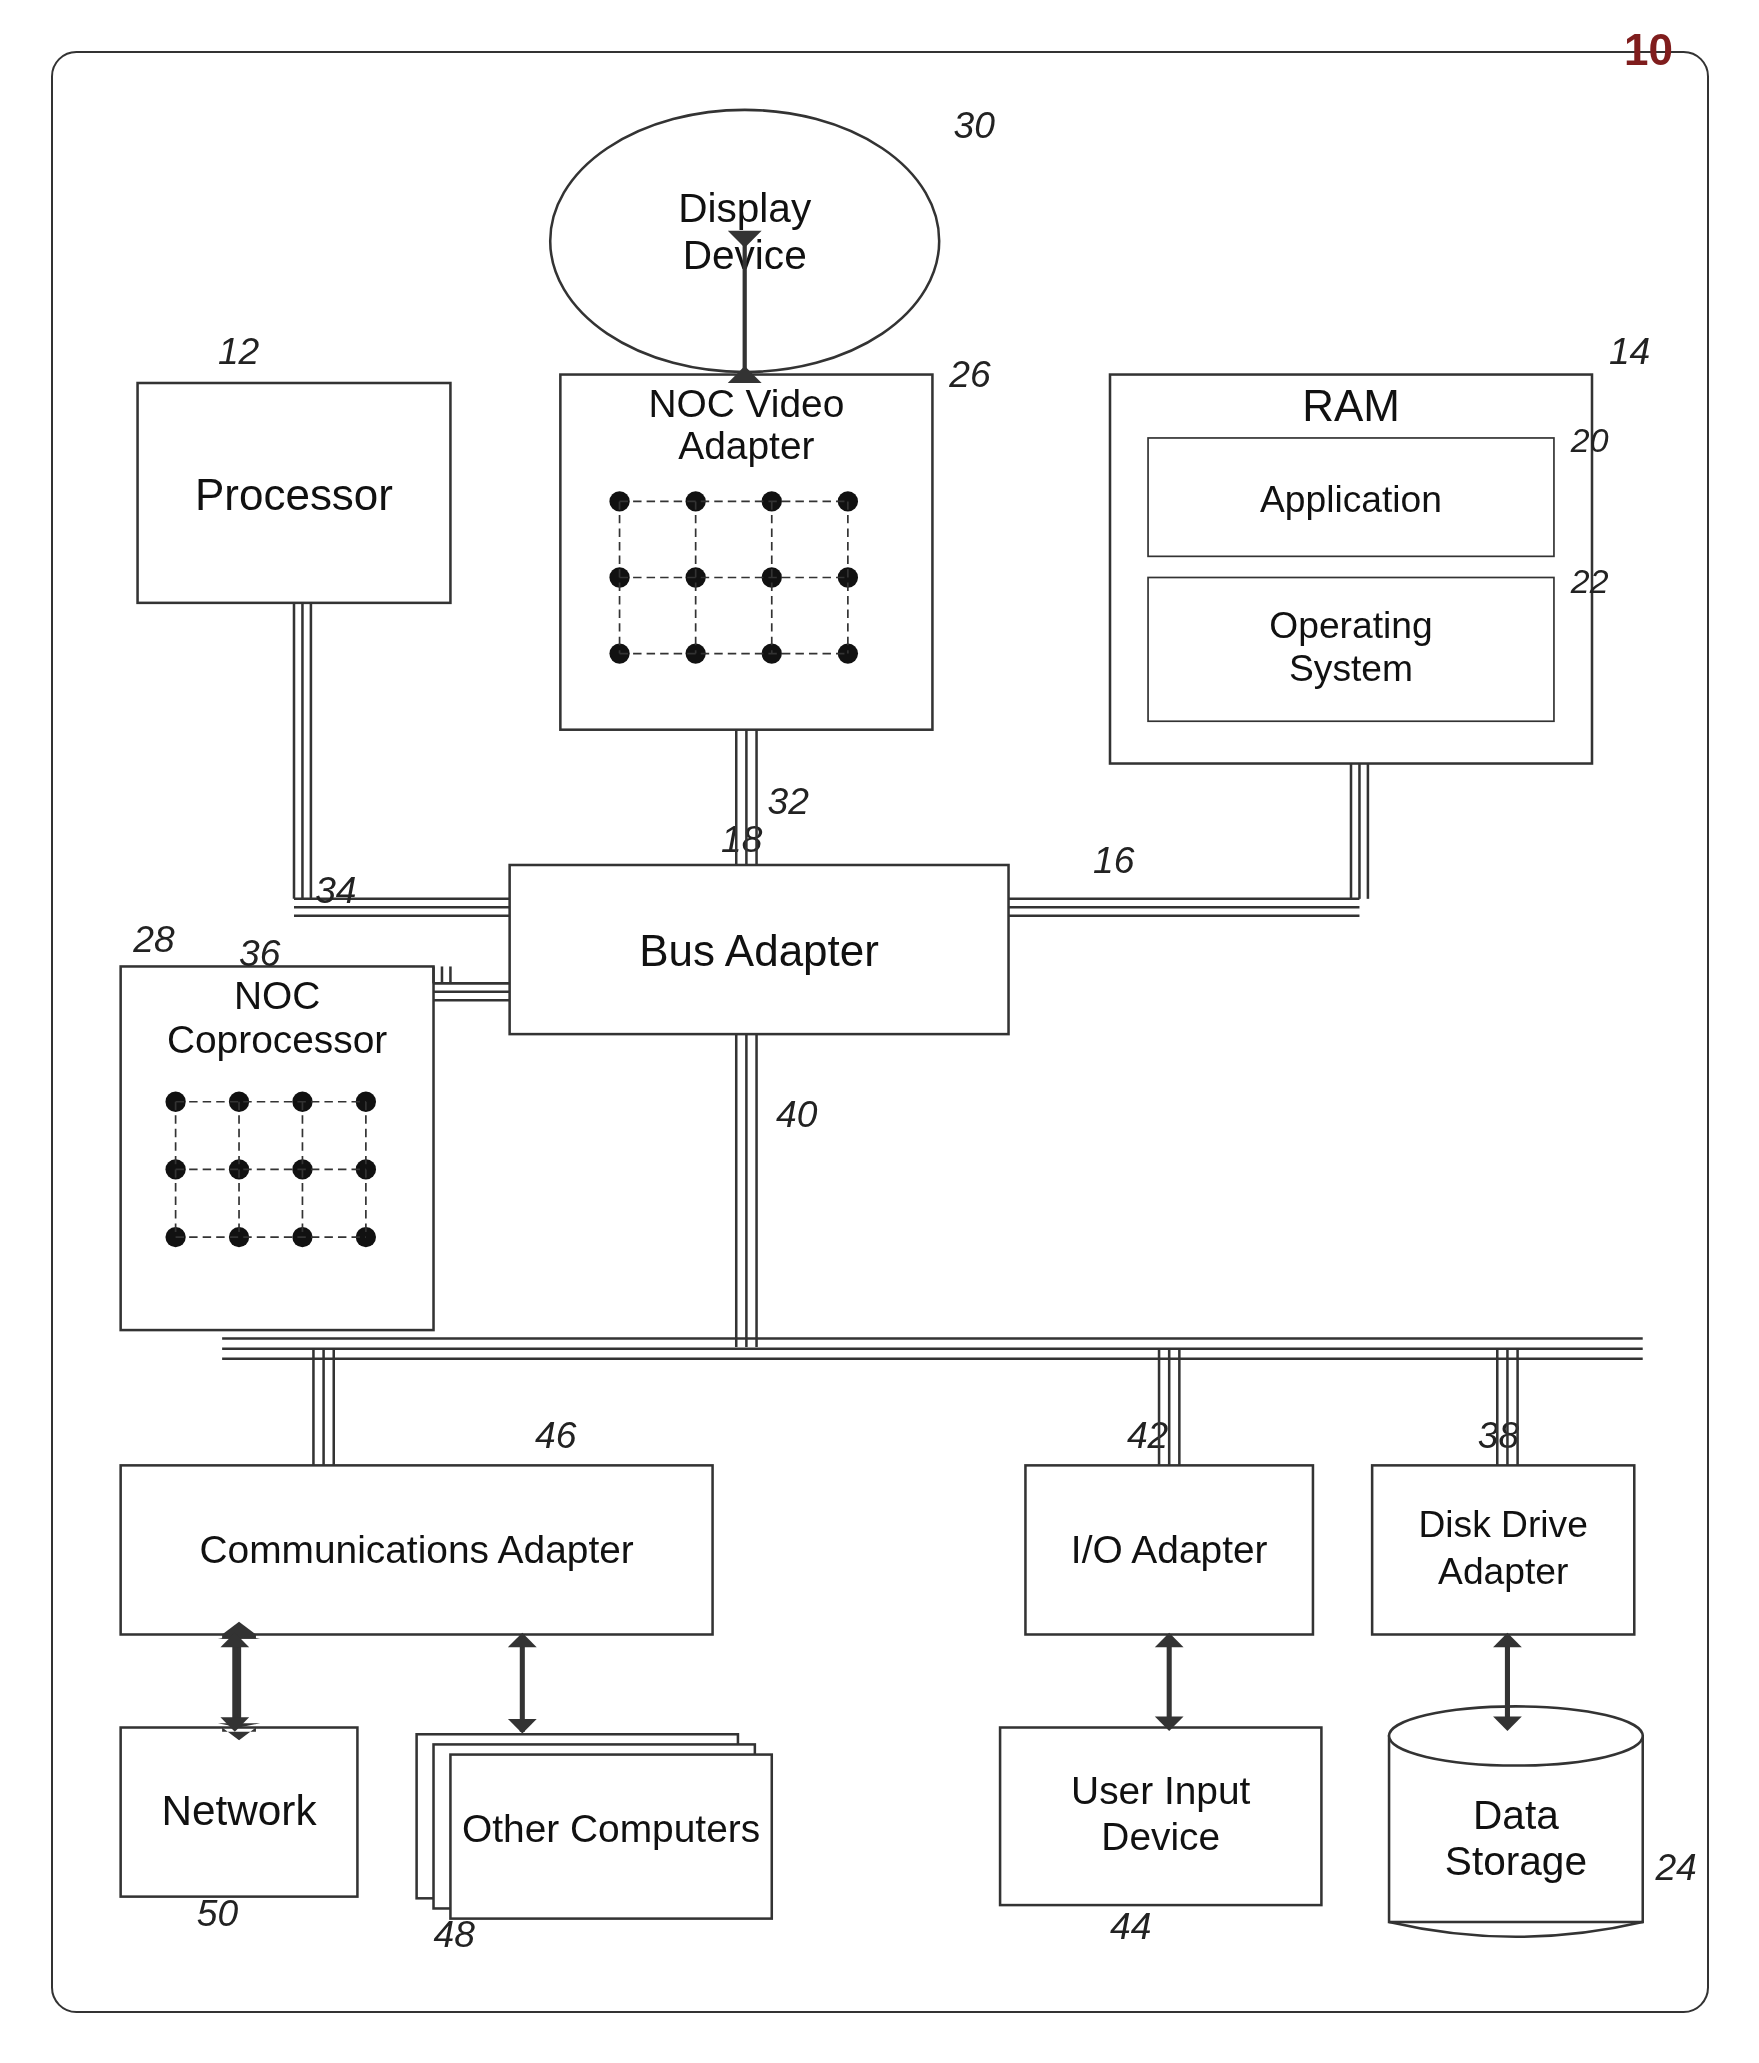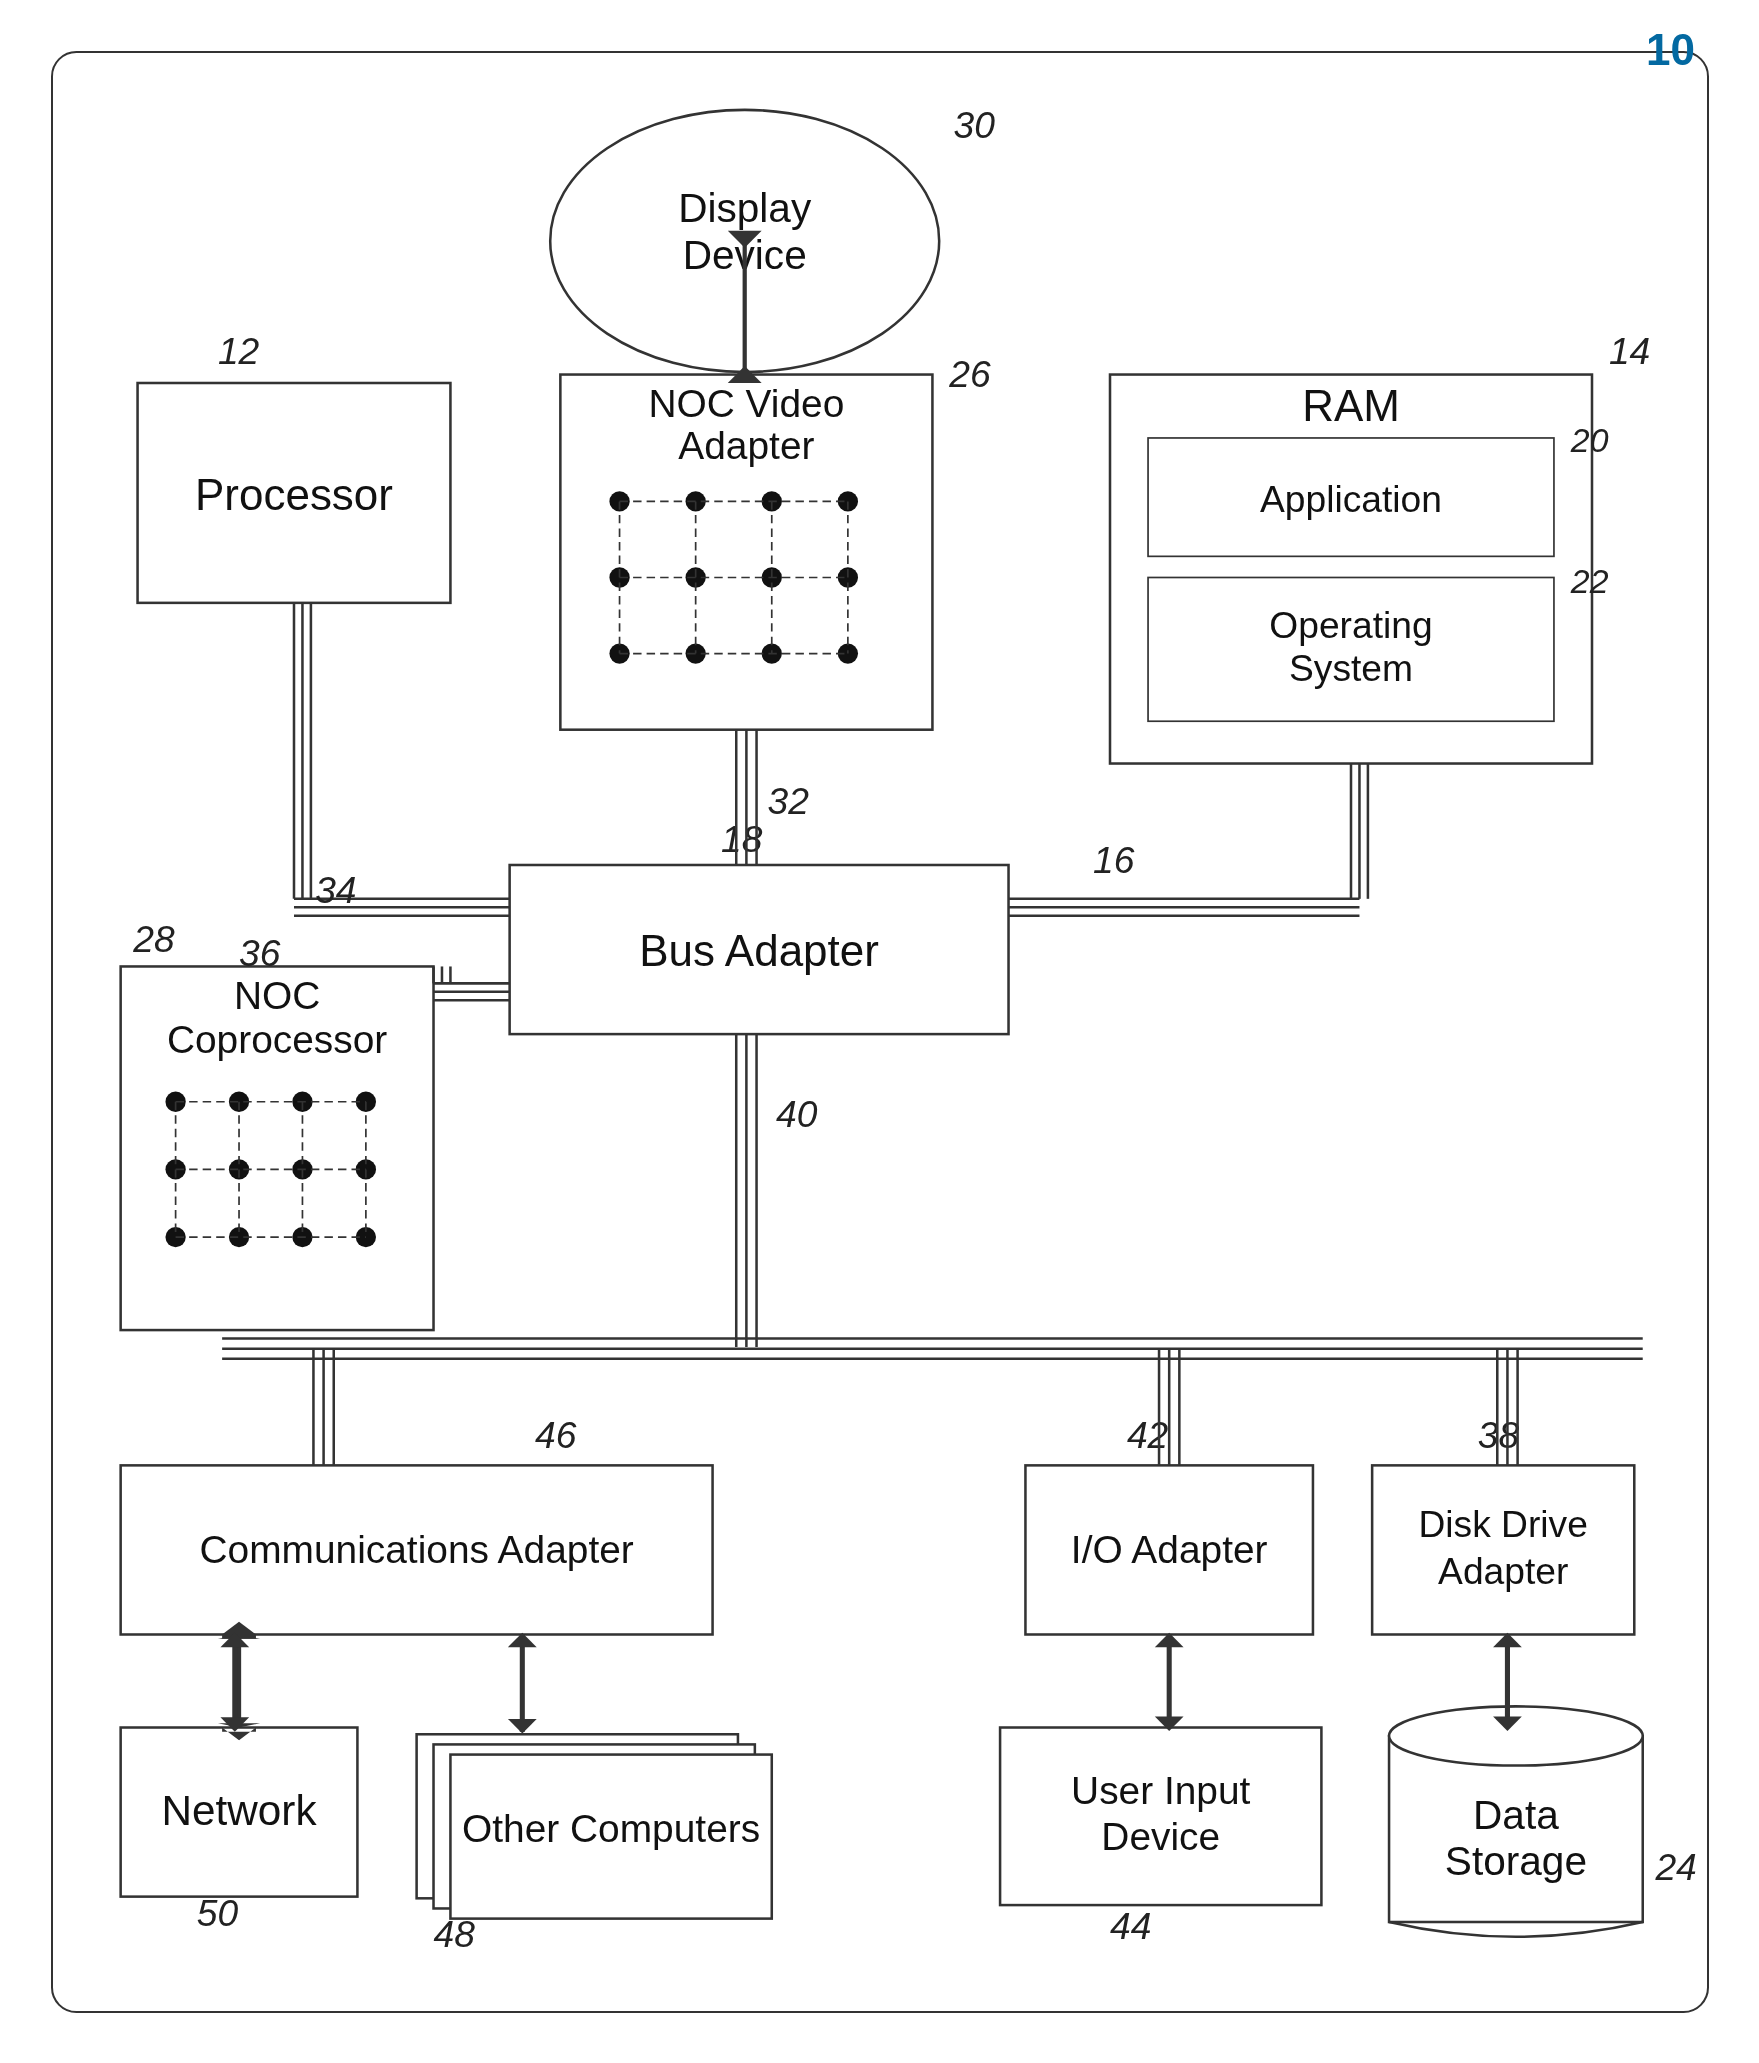--- a/index.html
+++ b/index.html
@@ -20,24 +20,24 @@
       height: 1962px;
       border: 2.5px solid #333;
       border-radius: 25.4px;
       background: #fff;
     }
 
     
     .ref-10 {
       position: absolute;
       top: 25.4px;
-      right: 64px;
+      right: 86px;
       font-size: 44px;
       font-weight: bold;
-      color: #0369a1;
+      color: #7f1d1d;
     }
 
     svg.diagram-svg {
       position: absolute;
       top: 0; left: 0;
       width: 100%;
       height: 100%;
       pointer-events: none;
     }
   </style>

